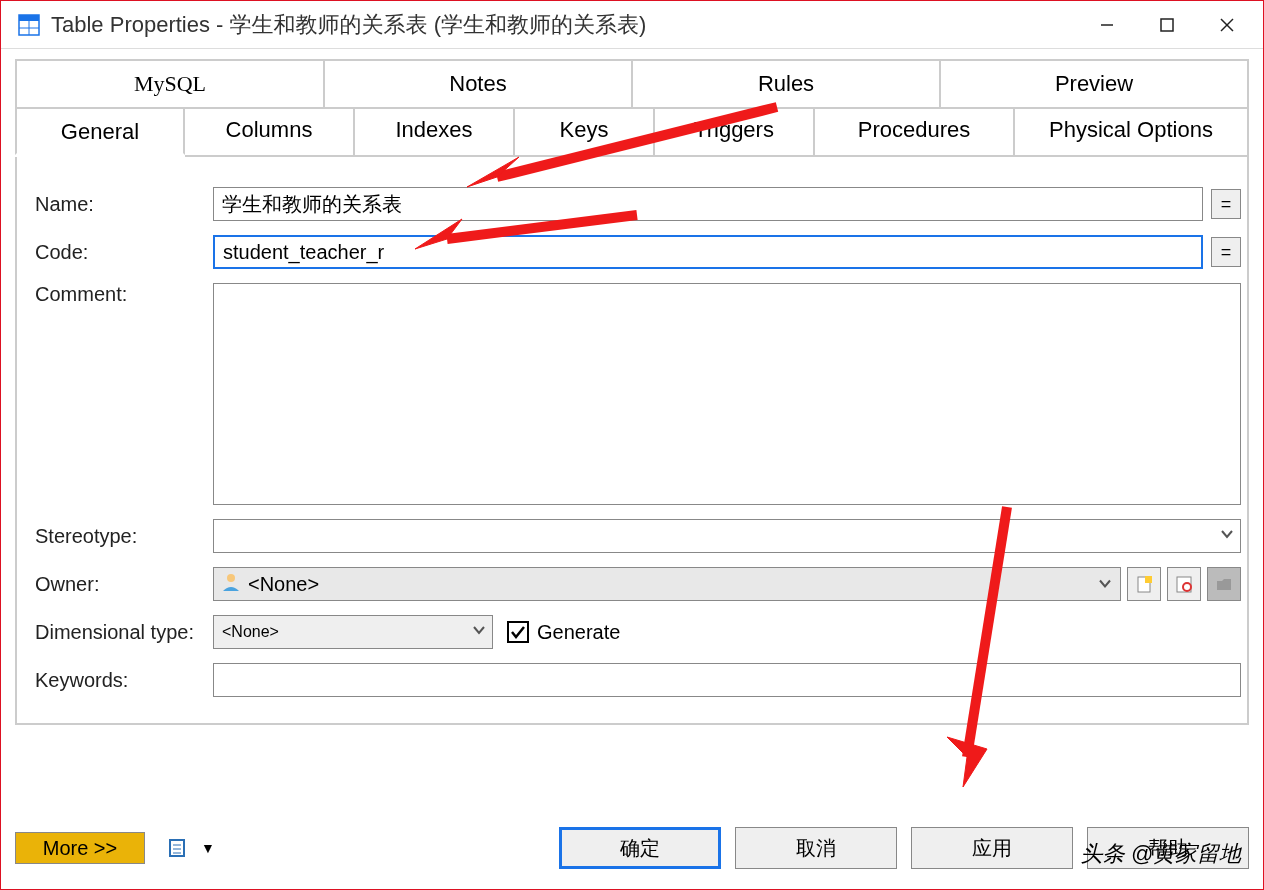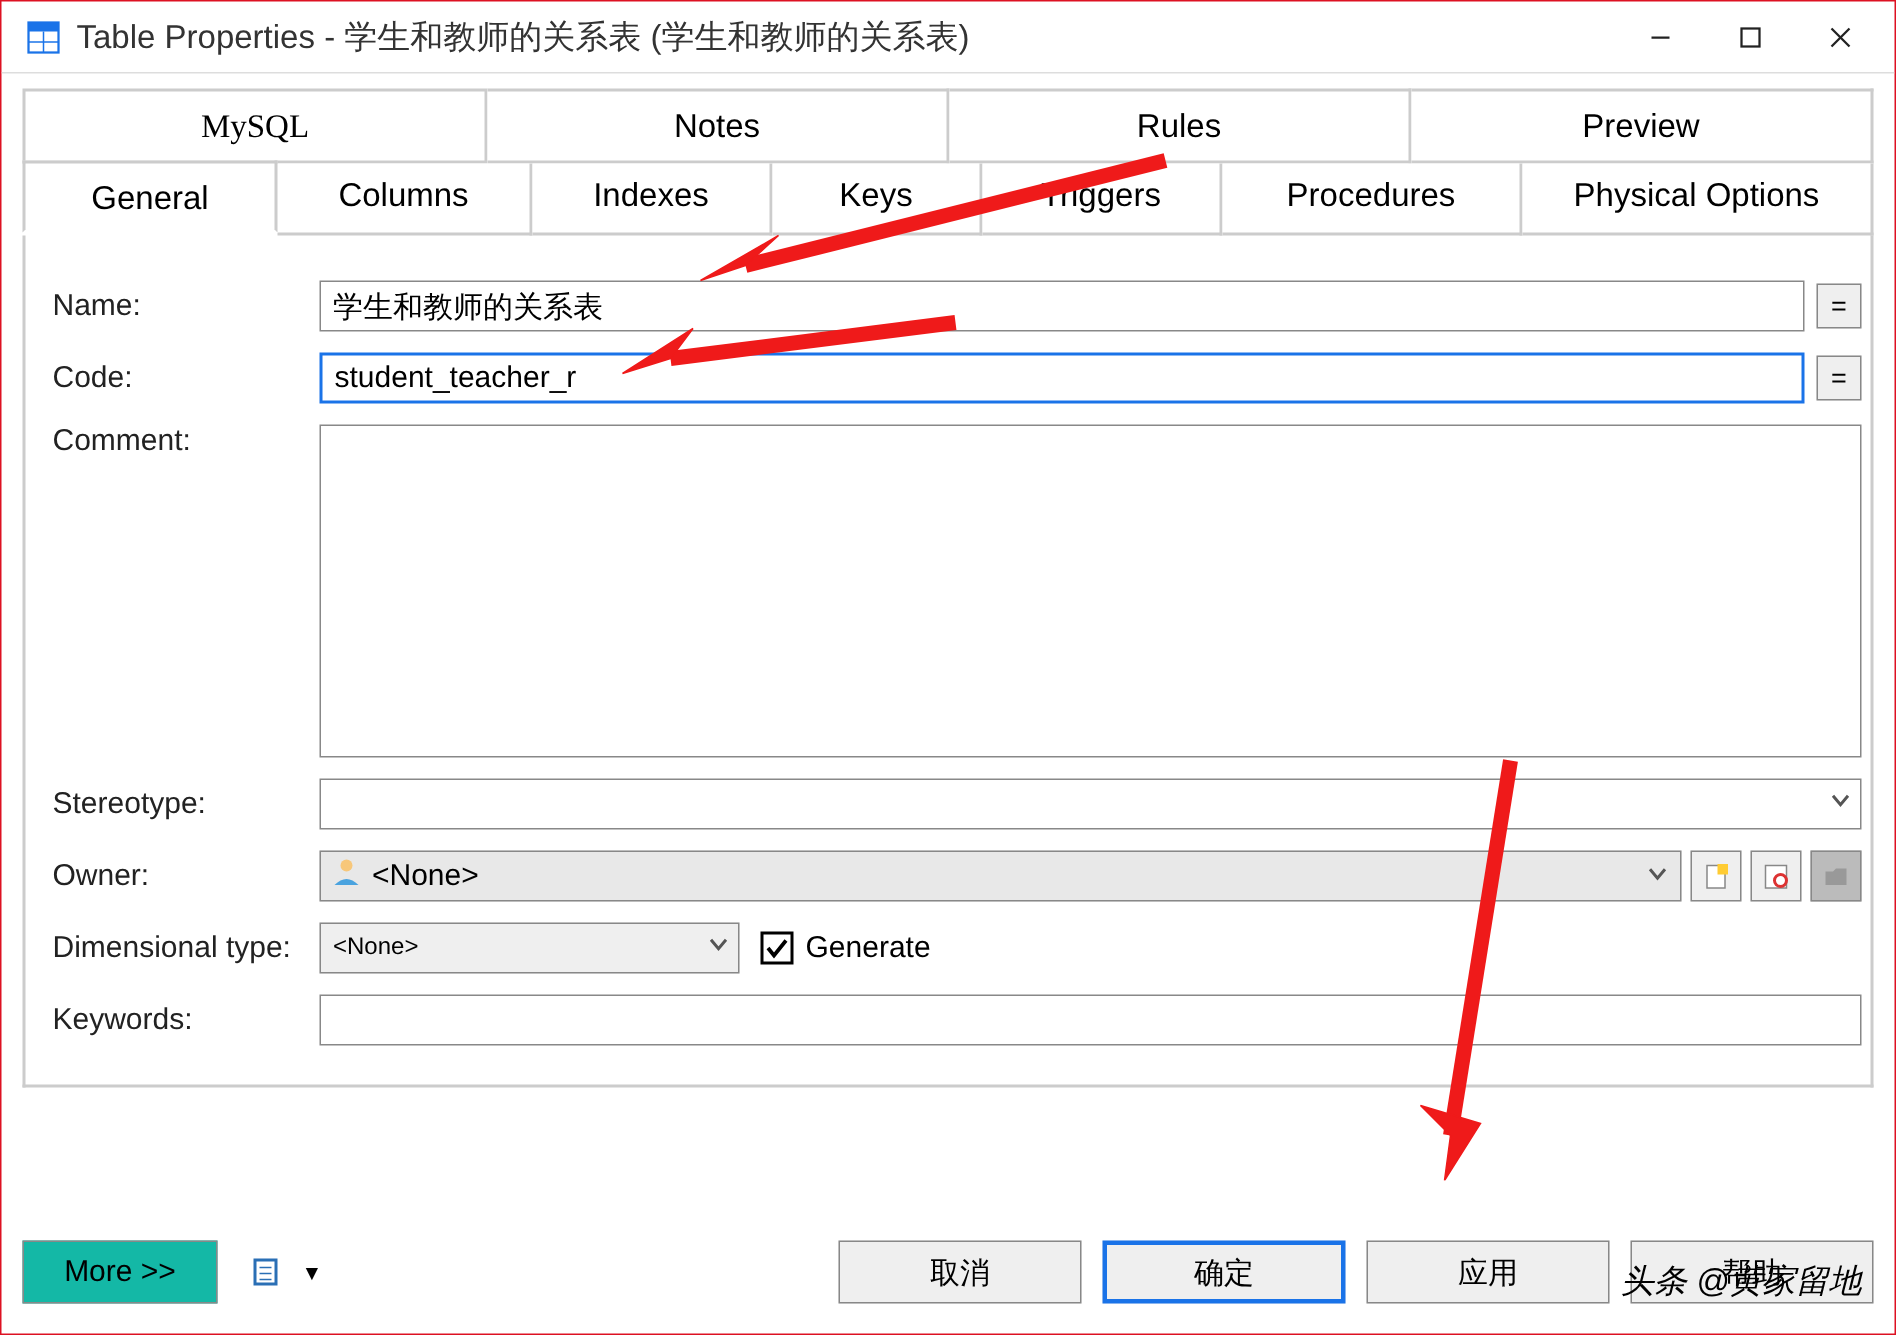--- a/index.html
+++ b/index.html
@@ -37,21 +37,21 @@
   .iconbtn { width:34px; height:34px; margin-left:6px; border:1px solid #888; display:flex; align-items:center; justify-content:center; background:#efefef;}
   .iconbtn.disabled { background:#bbb; }
 
   .rowg { display:flex; align-items:center; margin-bottom:14px;}
   .rowg .lbl2 { font-size:20px; margin-right:8px;}
   .rowg input.small { width:82px; height:34px; border:1px solid #888; text-align:left; font-size:20px; padding:0 6px;}
   .chk { width:22px; height:22px; border:2px solid #000; display:flex; align-items:center; justify-content:center; margin-right:8px;}
   .chk svg { width:16px; height:16px;}
 
   .footer { display:flex; align-items:center; padding:20px 14px; position: absolute; bottom: 0; left:0; right:0;}
-  .morebtn { width:130px; height:42px; border:1px solid #888; background:#14b8a6; font-size:20px; display:flex; align-items:center; justify-content:center;}
+  .morebtn { width:130px; height:32px; border:1px solid #888; background:#eab308; font-size:20px; display:flex; align-items:center; justify-content:center;}
   .toolbtn { width:34px; height:34px; margin-left:16px; display:flex; align-items:center; justify-content:center;}
   .dropcaret{ margin-left:6px; font-size:14px;}
   .spacer { flex:1;}
   .btn { width:162px; height:42px; border:1px solid #888; background:#efefef; font-size:20px; margin-left:14px; display:flex; align-items:center; justify-content:center;}
   .btn.primary { border:3px solid #1a73e8; }
   .watermark { position:absolute; bottom:20px; right:22px; font-size:22px; color:#000000; font-style:italic; pointer-events:none; }
   .red-arrow { position: absolute; pointer-events: none; }
   .red-arrow polygon, .red-arrow line { fill:#ef1a1a; stroke:#ef1a1a;}
 </style>
 </head>
@@ -210,19 +210,19 @@
   <div class="toolbtn">
     <svg width="24" height="24">
         <rect x="4" y="4" width="14" height="16" fill="none" stroke="#2a6fb5" stroke-width="2"></rect>
         <line x1="7" y1="9" x2="15" y2="9" stroke="#2a6fb5"></line>
         <line x1="7" y1="13" x2="15" y2="13" stroke="#2a6fb5"></line>
         <line x1="7" y1="17" x2="15" y2="17" stroke="#2a6fb5"></line>
       </svg>
   </div>
   <span class="dropcaret">▼</span>
   <div class="spacer"></div>
+  <div class="btn primary">确定</div>
   <div class="btn">取消</div>
-  <div class="btn primary">确定</div>
   <div class="btn">应用</div>
   <div class="btn">帮助</div>
 </div>
 
 <div class="watermark">头条 @黄家留地</div>
 
 </body></html>

